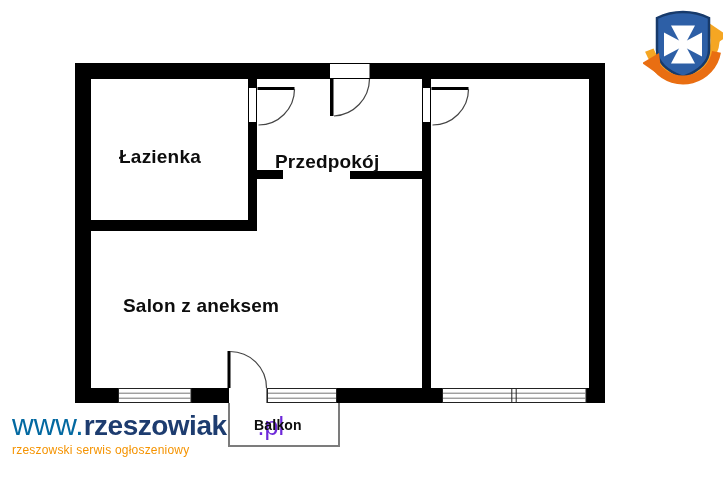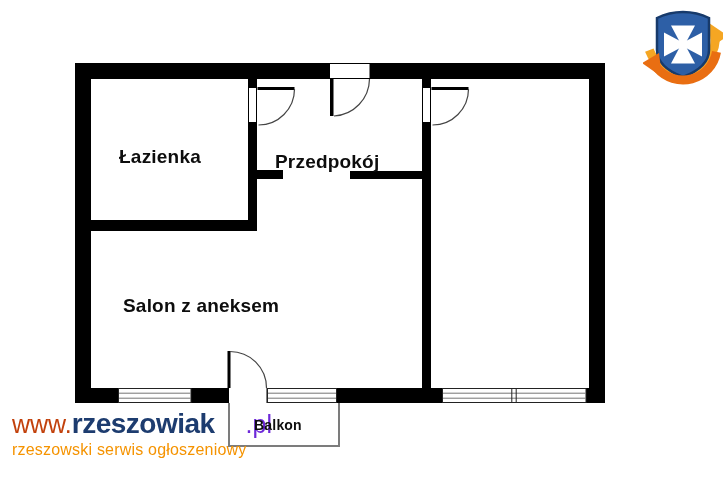--- a/index.html
+++ b/index.html
@@ -15,24 +15,24 @@
   }
   .room-label {
     position:absolute; font-weight:bold; font-size:19px; color:#0d0d0d;
     text-align:center; letter-spacing:0.2px; white-space:nowrap;
   }
   .room-label.small { font-size:14px;margin-left:12px; }
   .room-label.left { text-align:left; line-height:17px; }
   .room-label span { display:block; }
   .watermark { position:absolute; left:12px; top:410px; white-space:nowrap; }
   .wm-line1 { line-height:1; }
-  .wm-prefix { font-size:25px; color:#c2410c; }
+  .wm-prefix { font-size:30px; color:#0369a1; }
   .wm-brand  { font-size:28px; font-weight:bold; color:#1d3c6f; letter-spacing:-0.5px; }
   .wm-suffix { font-size:25px; color:#6d28d9;margin-left:31px; }
-  .wm-line2  { margin-top:3px; font-size:16px; color:#f59300; letter-spacing:0.2px; }
+  .wm-line2  { margin-top:3px; font-size:12px; color:#f59300; letter-spacing:0.2px; }
   .logo { position:absolute; left:643px; top:4px; width:80px; height:84px; }
 </style>
 </head>
 <body>
 
 <div class="canvas">
 
   <div class="balcony-box"></div>
 
   <div class="wall" style="left:75px; top:63px; width:530px; height:16px;"></div>

